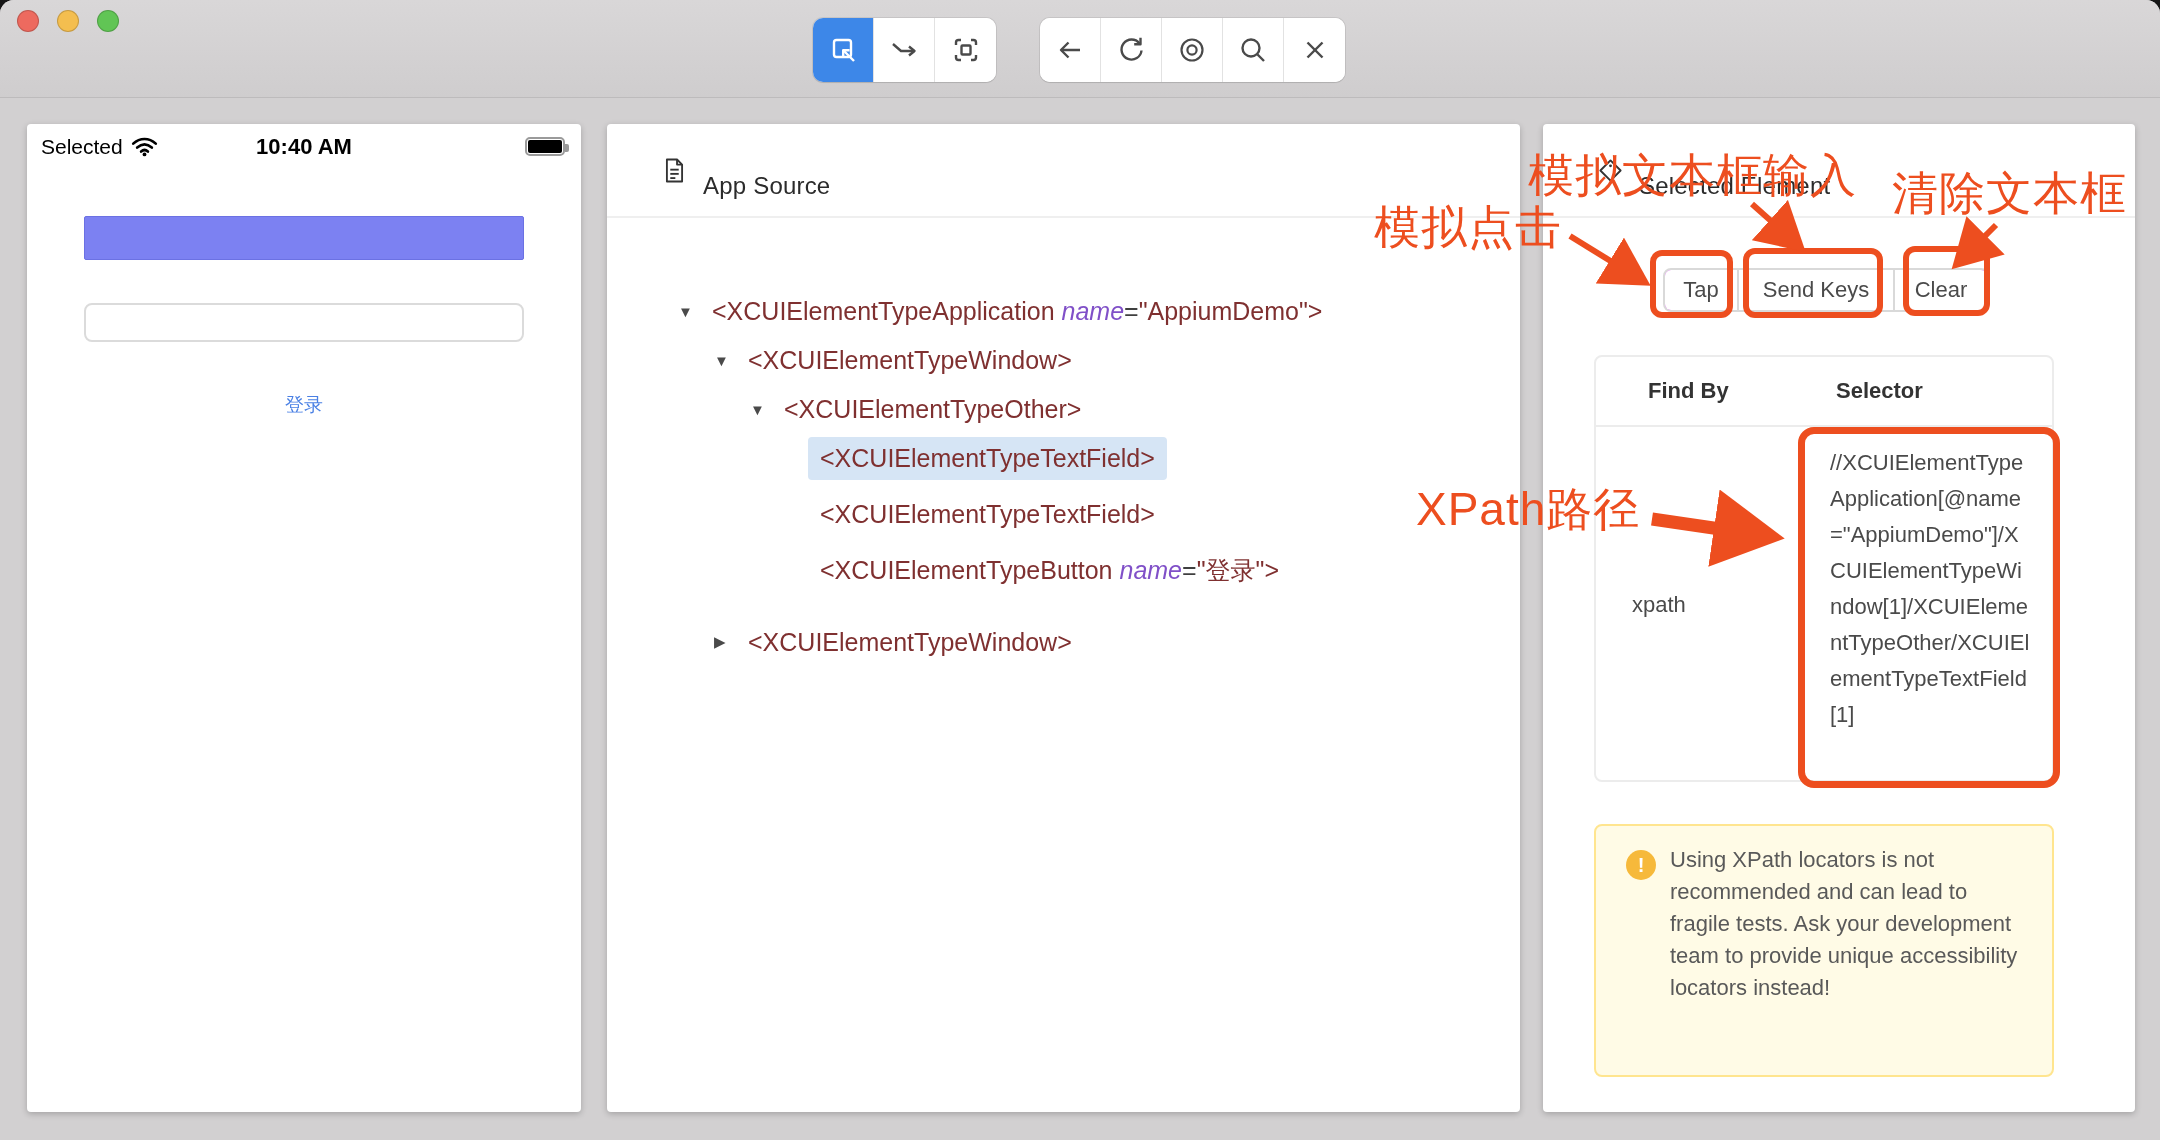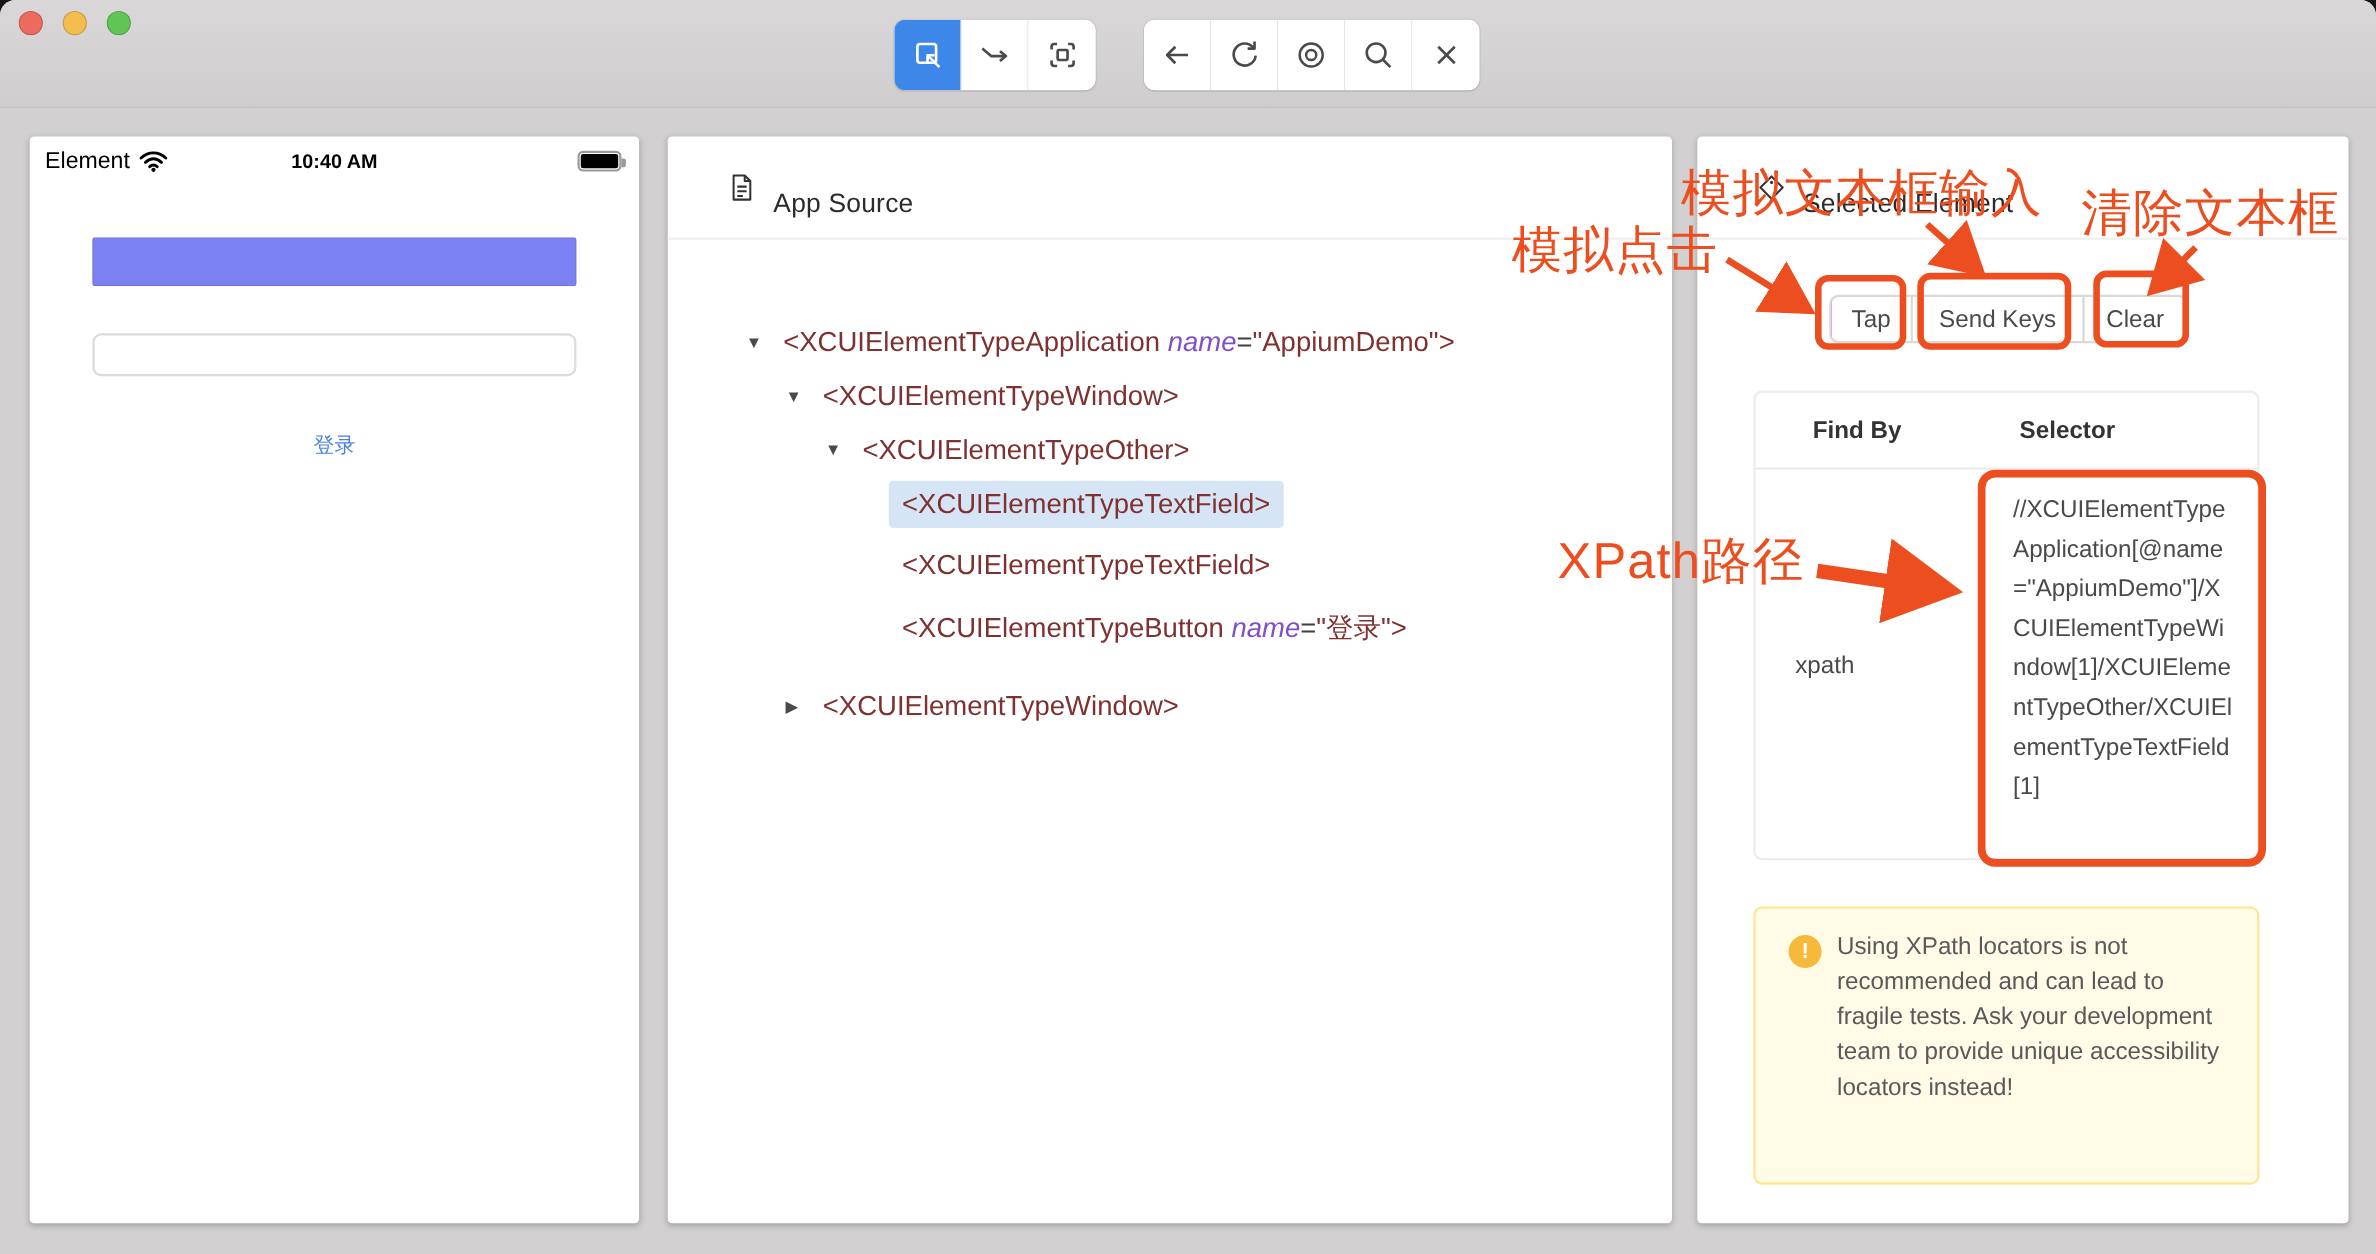--- a/index.html
+++ b/index.html
@@ -30,21 +30,21 @@
            box-shadow:0 2px 6px rgba(0,0,0,.22); }
   .device-panel   { left:27px;   width:554px; }
   .source-panel   { left:607px;  width:913px; }
   .selected-panel { left:1543px; width:592px; }
 
   
   .status-bar { position:absolute; top:8px; left:0; right:0; height:30px; padding:0 14px;
                 display:flex; align-items:center; }
   .carrier { font-size:21px; color:#000; }
   .wifi { margin-left:8px; display:flex; }
-  .time { position:absolute; left:0; right:0; text-align:center; font-size:18px; font-weight:bold; color:#000; }
+  .time { position:absolute; left:0; right:0; text-align:center; font-size:22px; font-weight:bold; color:#000; }
   .battery { position:absolute; right:16px; top:5px; width:40px; height:19px;
              border:2px solid #9a9a9a; border-radius:5px; background:#fff; }
   .battery::before { content:""; position:absolute; inset:1px; background:#000; border-radius:2px; }
   .battery::after  { content:""; position:absolute; right:-6px; top:5px; width:4px; height:8px;
                      background:#9a9a9a; border-radius:0 2px 2px 0; }
   .purple-field { position:absolute; left:57px; top:92px; width:440px; height:44px;
                   background:#7C81F2; border:1px solid #6B71E3; border-radius:2px; }
   .empty-field  { position:absolute; left:57px; top:179px; width:440px; height:39px;
                   background:#fff; border:2px solid #DBDBDB; border-radius:8px; }
   .login-link { position:absolute; top:268px; left:0; right:0; text-align:center;
@@ -190,21 +190,21 @@
             </span>
           </div>
         </div>
       </div>
   </div>
 
   <div class="content">
 
     <section class="panel device-panel">
       <div class="status-bar">
-        <span class="carrier">Element</span>
+        <span class="carrier">Selected</span>
         <span class="wifi">
           <svg width="27" height="22" viewBox="0 0 24 18" fill="none" stroke="#000" stroke-width="2.4" stroke-linecap="round">
             <path d="M2 6 C8 0.5 16 0.5 22 6"></path>
               <path d="M5.5 9.5 C10 5.5 14 5.5 18.5 9.5"></path>
             <path d="M9 13 C11 11.2 13 11.2 15 13"></path>
               <circle cx="12" cy="15.6" r="1.7" fill="#000" stroke="none"></circle>
           </svg>
         </span>
         <span class="time">10:40 AM</span>
         <span class="battery"></span>

